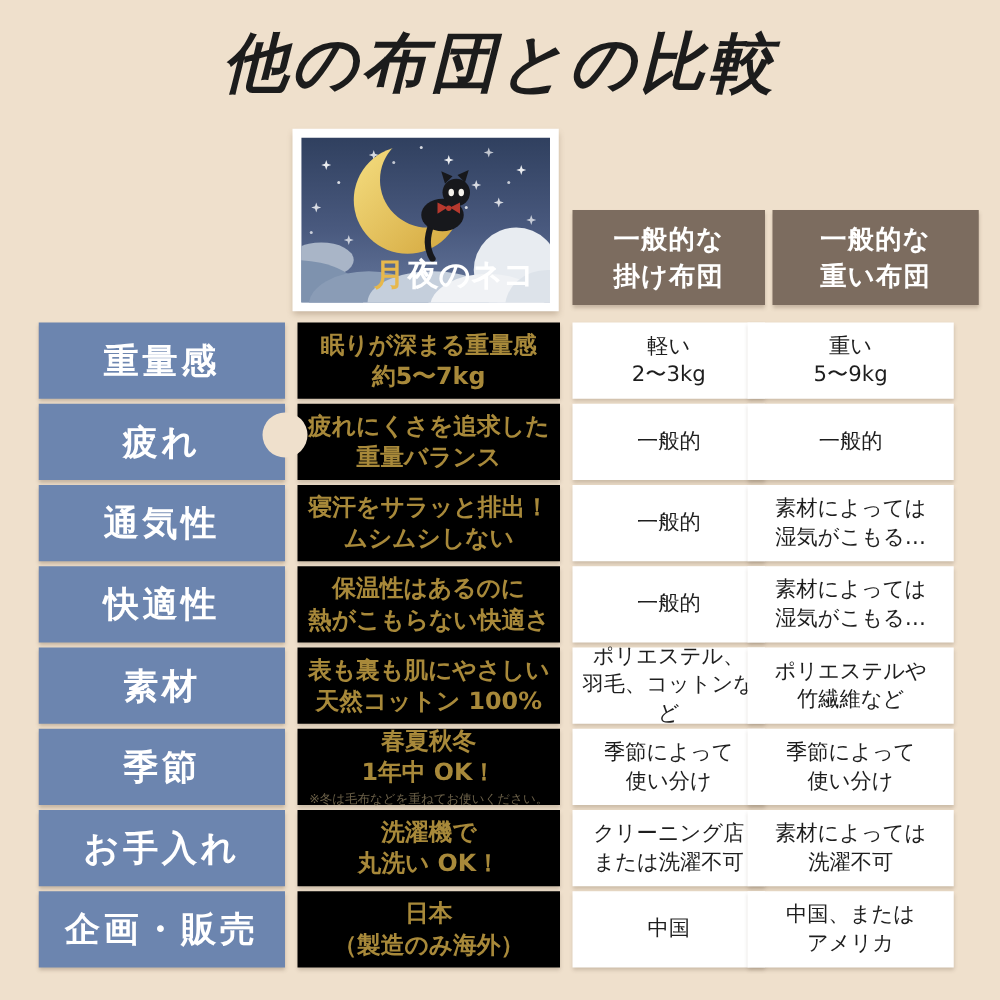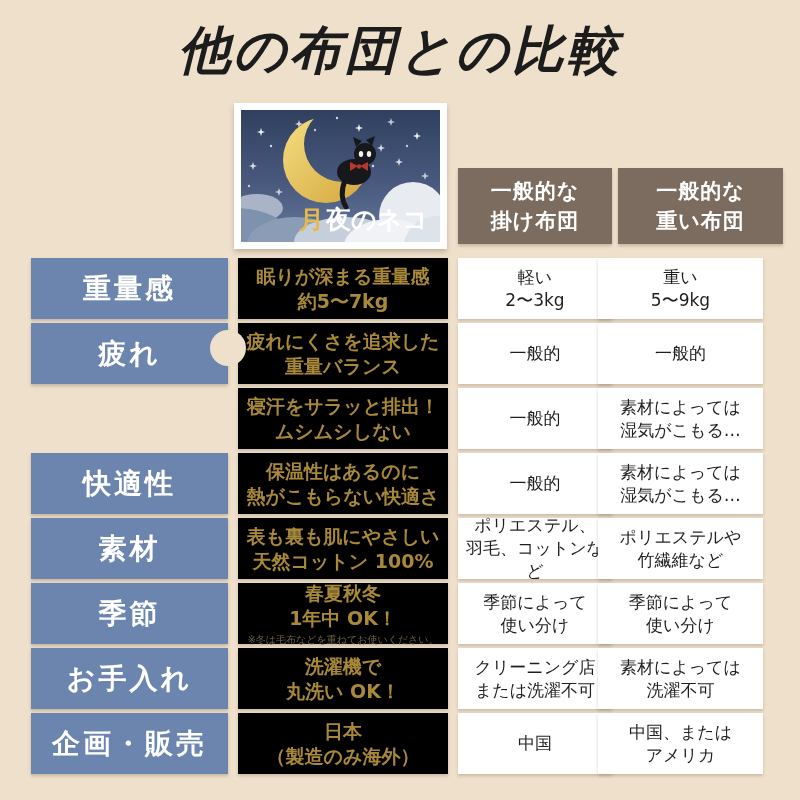--- a/index.html
+++ b/index.html
@@ -148,20 +148,21 @@
 
   <div class="trow r1">
     <div class="label">疲れ</div>
     <div class="cell product">疲れにくさを追求した
 重量バランス</div>
     <div class="cell c3">一般的</div>
     <div class="cell c4">一般的</div>
   </div>
 
   <div class="trow r2">
+    <div class="label">通気性</div>
     <div class="cell product">寝汗をサラッと排出！
 ムシムシしない</div>
     <div class="cell c3">一般的</div>
     <div class="cell c4">素材によっては
 湿気がこもる…</div>
   </div>
 
   <div class="trow r3">
     <div class="label">快適性</div>
     <div class="cell product">保温性はあるのに

